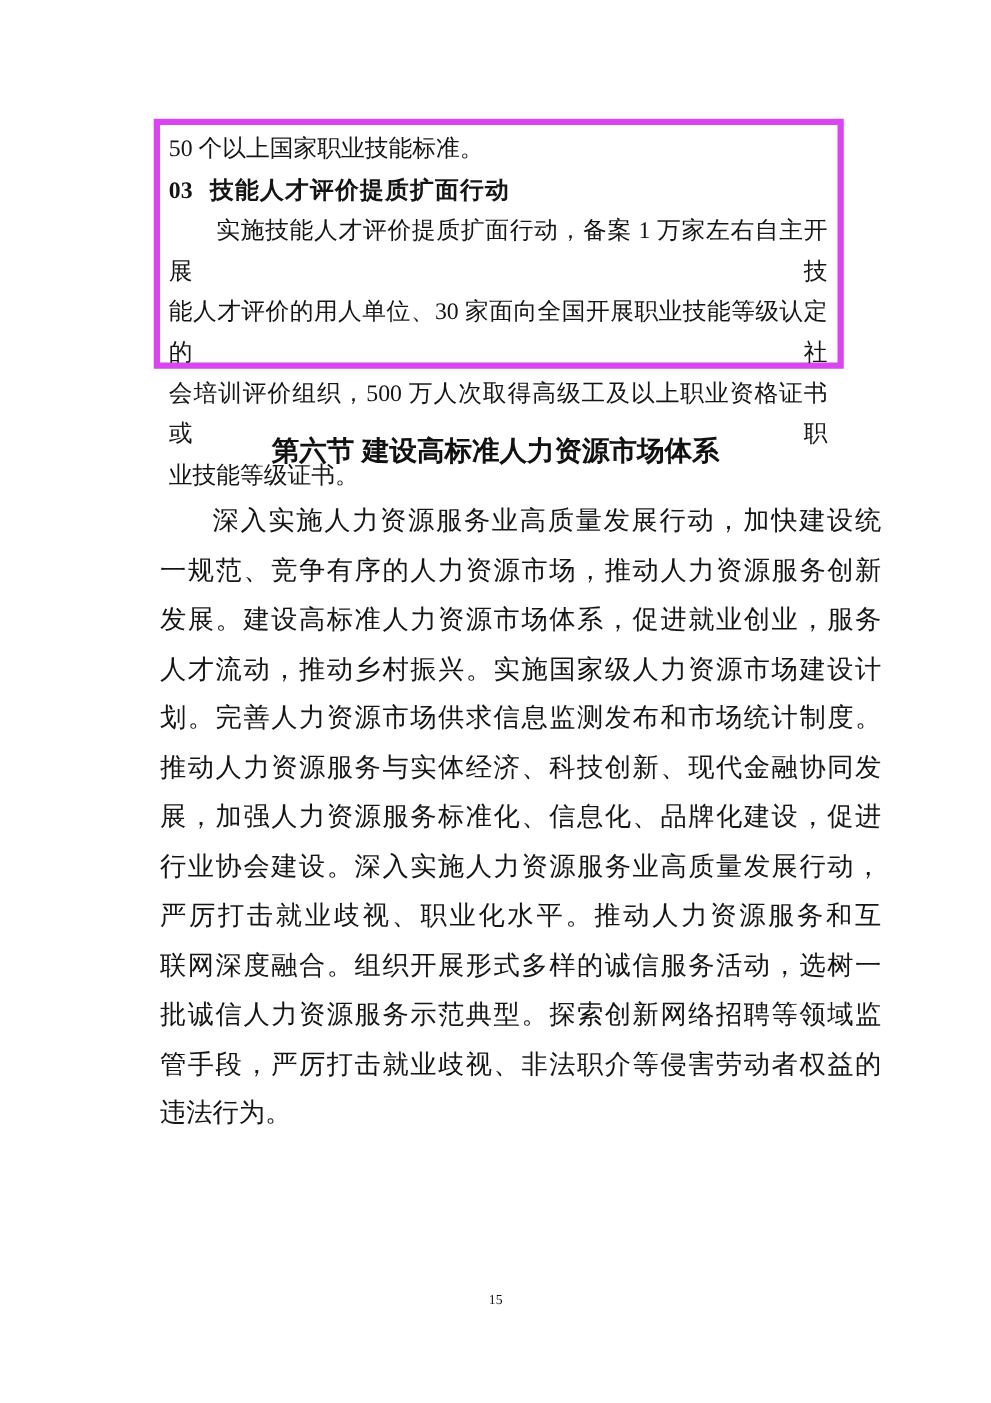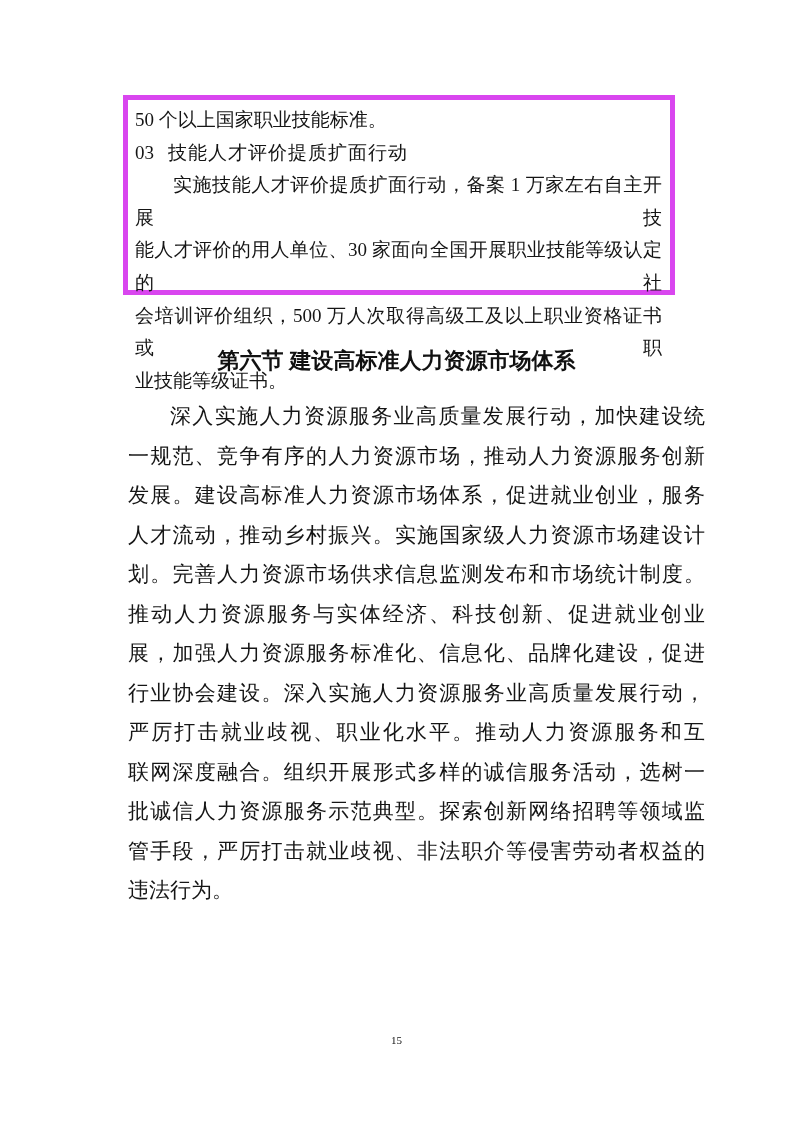--- a/index.html
+++ b/index.html
@@ -37,21 +37,21 @@
   .callout-box .line.last {
     text-align-last: left;
   }
   .callout-box .line.first {
     text-indent: 2em;
   }
   .callout-prev-line {
     line-height: 32.6px;
   }
   .item-head {
-    font-weight: normal;
+    font-weight: bold;
     line-height: 32.6px;
     letter-spacing: 1px;
   }
   .item-head .item-number {
     margin-right: 14px;
     letter-spacing: 0;
   }
 
   
   .section-heading {
@@ -117,21 +117,21 @@
   </div>
 
   <div class="section-heading">第六节 建设高标准人力资源市场体系</div>
 
   <div class="section-paragraph">
       <div class="line first">深入实施人力资源服务业高质量发展行动，加快建设统</div>
       <div class="line">一规范、竞争有序的人力资源市场，推动人力资源服务创新</div>
       <div class="line">发展。建设高标准人力资源市场体系，促进就业创业，服务</div>
       <div class="line">人才流动，推动乡村振兴。实施国家级人力资源市场建设计</div>
       <div class="line">划。完善人力资源市场供求信息监测发布和市场统计制度。</div>
-      <div class="line">推动人力资源服务与实体经济、科技创新、促进就业创业</div>
+      <div class="line">推动人力资源服务与实体经济、科技创新、现代金融协同发</div>
       <div class="line">展，加强人力资源服务标准化、信息化、品牌化建设，促进</div>
       <div class="line">行业协会建设。深入实施人力资源服务业高质量发展行动，</div>
       <div class="line">严厉打击就业歧视、职业化水平。推动人力资源服务和互</div>
       <div class="line">联网深度融合。组织开展形式多样的诚信服务活动，选树一</div>
       <div class="line">批诚信人力资源服务示范典型。探索创新网络招聘等领域监</div>
       <div class="line">管手段，严厉打击就业歧视、非法职介等侵害劳动者权益的</div>
       <div class="line last">违法行为。</div>
     </div>
 
   <div class="page-number">15</div>

